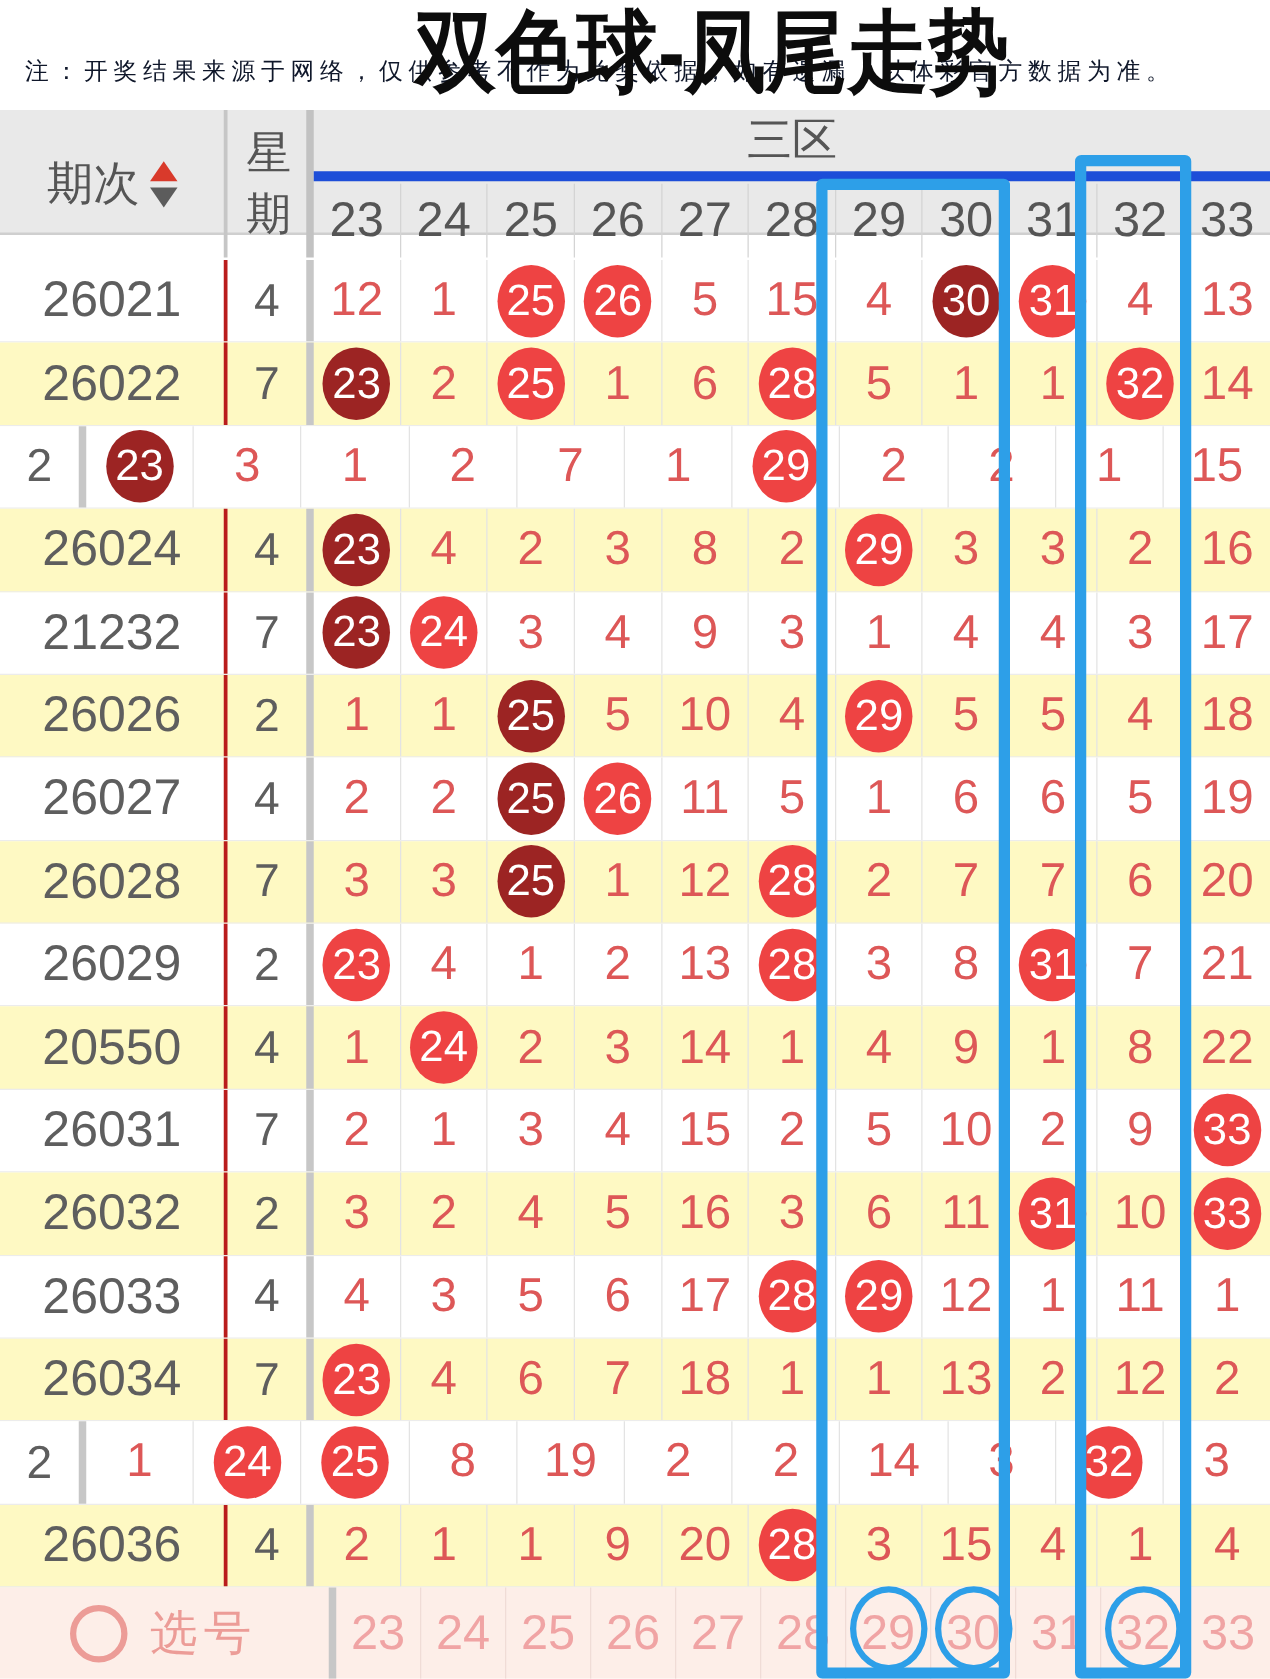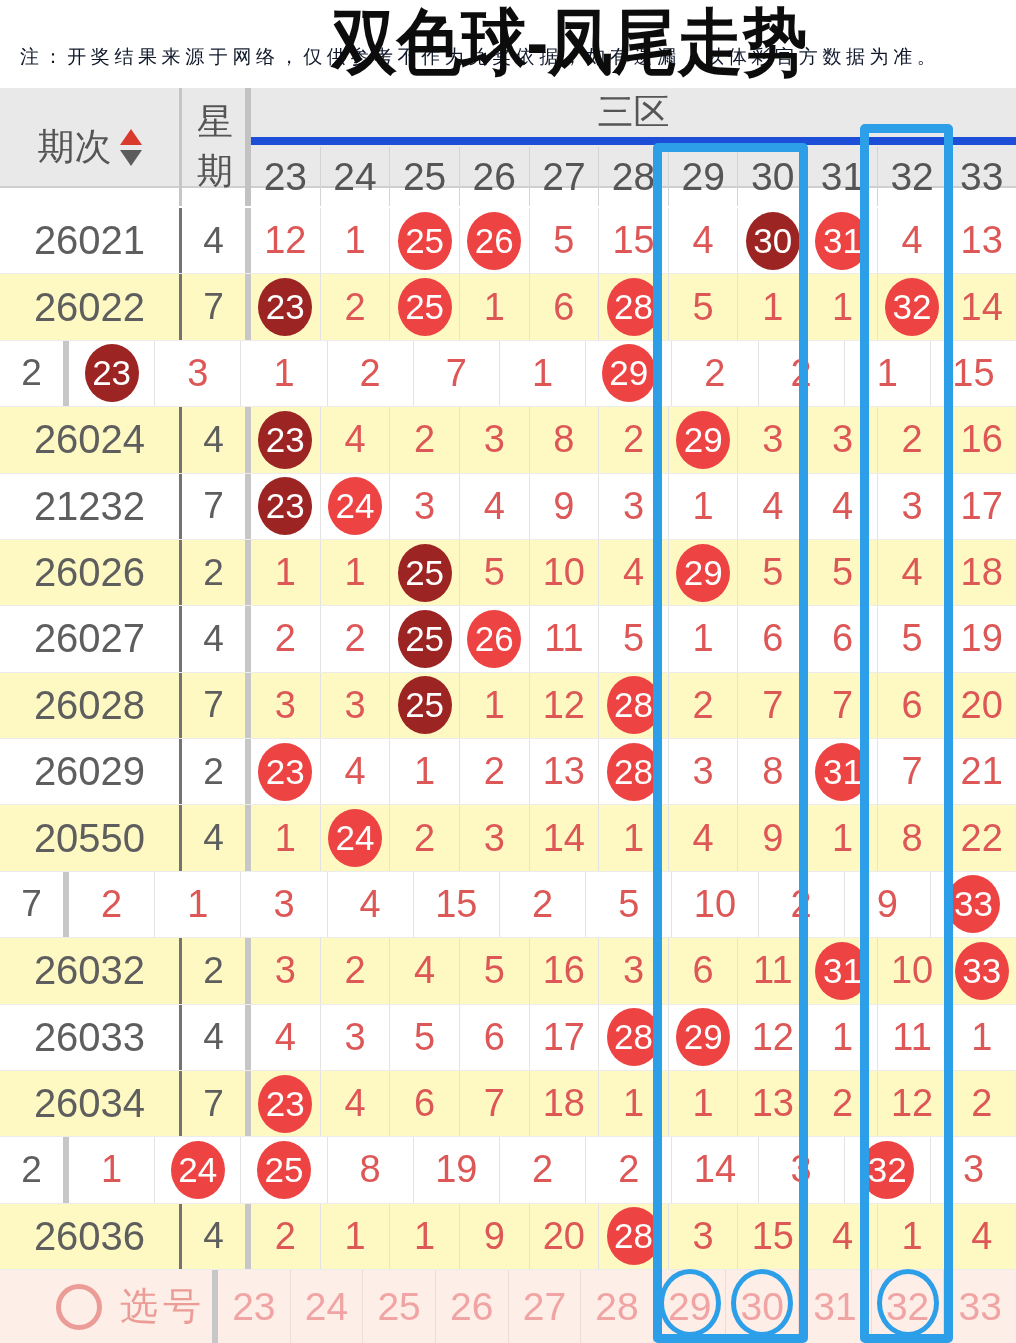--- a/index.html
+++ b/index.html
@@ -68,21 +68,21 @@
   }
   .h-col:last-child { border-right: none; }
   
   .tbody {
     position: absolute; top: 208px; left: 0; width: 1016px; height: 1062px;
     display: flex; flex-direction: column;
   }
   .trow { flex: 1; display: flex; background: #ffffff; border-bottom: 1px solid #ececec; }
   .trow.alt { background: #fef9c3; }
   .c-period {
-    width: 182px; border-right: 3px solid #737373;
+    width: 182px; border-right: 3px solid #b91c1c;
     display: flex; align-items: center; justify-content: center;
     font-size: 40px; color: #5e5e5e;
   }
   .c-week {
     width: 69px; border-right: 6px solid #c7c7c7;
     display: flex; align-items: center; justify-content: center;
     font-size: 37px; color: #5e5e5e;
   }
   .c-num {
     flex: 1; display: flex; align-items: center; justify-content: center;
@@ -96,21 +96,21 @@
     color: #fff; font-size: 35px;
   }
   .ball.red    { background: var(--ball-red, #ee4343); }
   .ball.maroon { background: var(--ball-maroon, #9c2423); }
   
   .tfoot {
     position: absolute; top: 1270px; left: 0; width: 1016px; height: 73px;
     background: var(--foot-bg, #fdeee8); display: flex; z-index: 3;
   }
   .f-left {
-    width: 218px; border-right: 6px solid #c7c7c7;
+    width: 269px; border-right: 6px solid #c7c7c7;
     display: flex; align-items: center; gap: 18px; padding-left: 56px;
   }
   .f-ring {
     width: 46px; height: 46px; border-radius: 50%;
     border: 5px solid var(--foot-pink, #ec9c97); background: transparent;
   }
   .f-label { font-size: 38px; color: var(--foot-pink, #ec9c97); letter-spacing: 5px; }
   .f-cells { flex: 1; display: flex; }
   .f-cell {
     flex: 1; position: relative;
@@ -529,20 +529,21 @@
         <span class="num">1</span>
       </div>
       <div class="c-num">
         <span class="num">8</span>
       </div>
       <div class="c-num">
         <span class="num">22</span>
       </div>
     </div>
     <div class="trow">
+      <div class="c-period">26031</div>
       <div class="c-week">7</div>
       <div class="c-num">
         <span class="num">2</span>
       </div>
       <div class="c-num">
         <span class="num">1</span>
       </div>
       <div class="c-num">
         <span class="num">3</span>
       </div>

